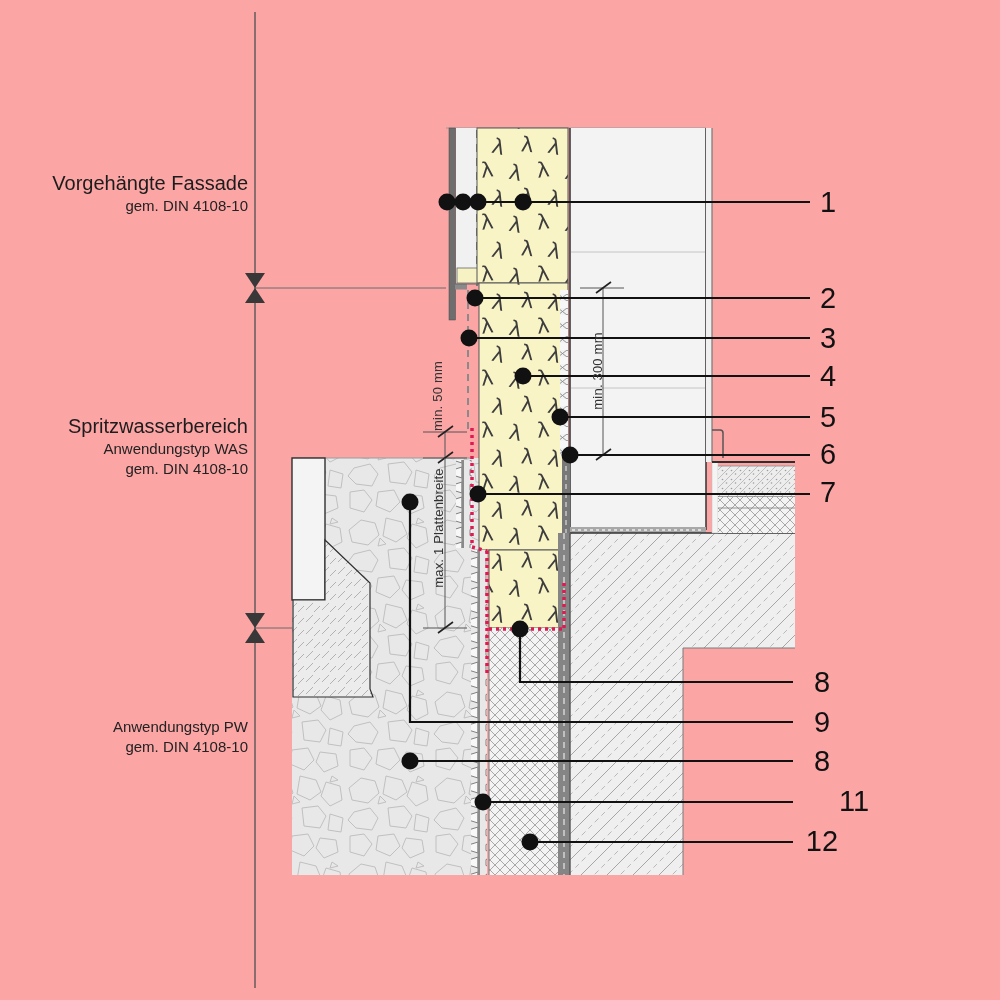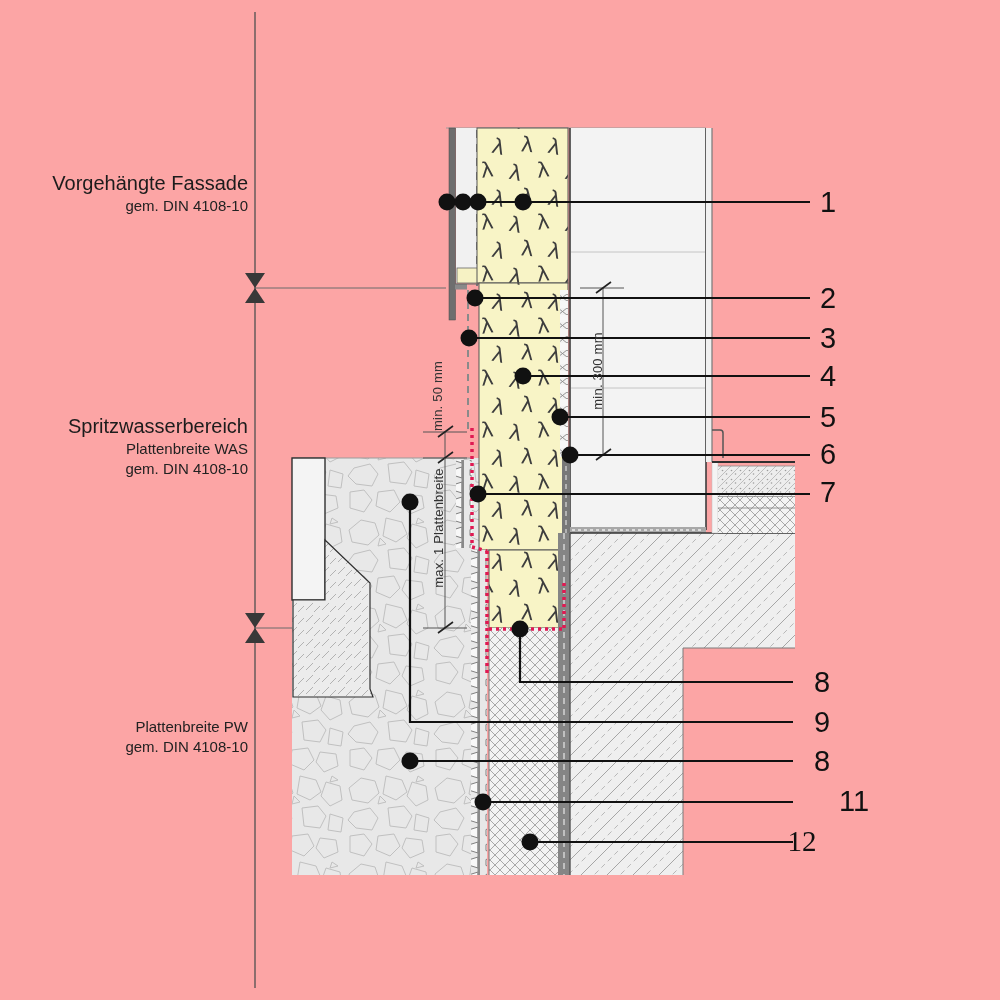--- a/index.html
+++ b/index.html
@@ -213,38 +213,38 @@
     <circle cx="530" cy="842" r="8.5"></circle>
   </g>
 </svg>
 
 <div class="zone-label" style="left:8px;top:171px;">
   <div class="zl-title">Vorgehängte Fassade</div>
   <div class="zl-sub">gem. DIN 4108-10</div>
 </div>
 <div class="zone-label" style="left:8px;top:414px;">
   <div class="zl-title">Spritzwasserbereich</div>
-  <div class="zl-sub">Plattenbreite WAS</div>
+  <div class="zl-sub">Anwendungstyp WAS</div>
   <div class="zl-sub">gem. DIN 4108-10</div>
 </div>
 <div class="zone-label" style="left:8px;top:717px;">
-  <div class="zl-sub">Plattenbreite PW</div>
+  <div class="zl-sub">Anwendungstyp PW</div>
   <div class="zl-sub">gem. DIN 4108-10</div>
 </div>
 
 <div class="callout-num" style="left:828px;top:202px;">1</div>
 <div class="callout-num" style="left:828px;top:298px;">2</div>
 <div class="callout-num" style="left:828px;top:338px;">3</div>
 <div class="callout-num" style="left:828px;top:376px;">4</div>
 <div class="callout-num" style="left:828px;top:417px;">5</div>
 <div class="callout-num" style="left:828px;top:454px;">6</div>
 <div class="callout-num" style="left:828px;top:492px;">7</div>
 <div class="callout-num" style="left:822px;top:682px;">8</div>
 <div class="callout-num" style="left:822px;top:722px;">9</div>
 <div class="callout-num" style="left:822px;top:761px;">8</div>
 <div class="callout-num" style="left:822px;top:801px;margin-left:32px;">11</div>
-<div class="callout-num" style="left:802px;top:841px;font-family:Liberation Serif, serif;">12</div>
+<div class="callout-num" style="left:822px;top:841px;">12</div>
 
 <div class="dim-text" style="left:597px;top:371px;">min. 300 mm</div>
 <div class="dim-text" style="left:437px;top:396px;">min. 50 mm</div>
 <div class="dim-text" style="left:438px;top:528px;">max. 1 Plattenbreite</div>
 
 </div>
 
 </body></html>

